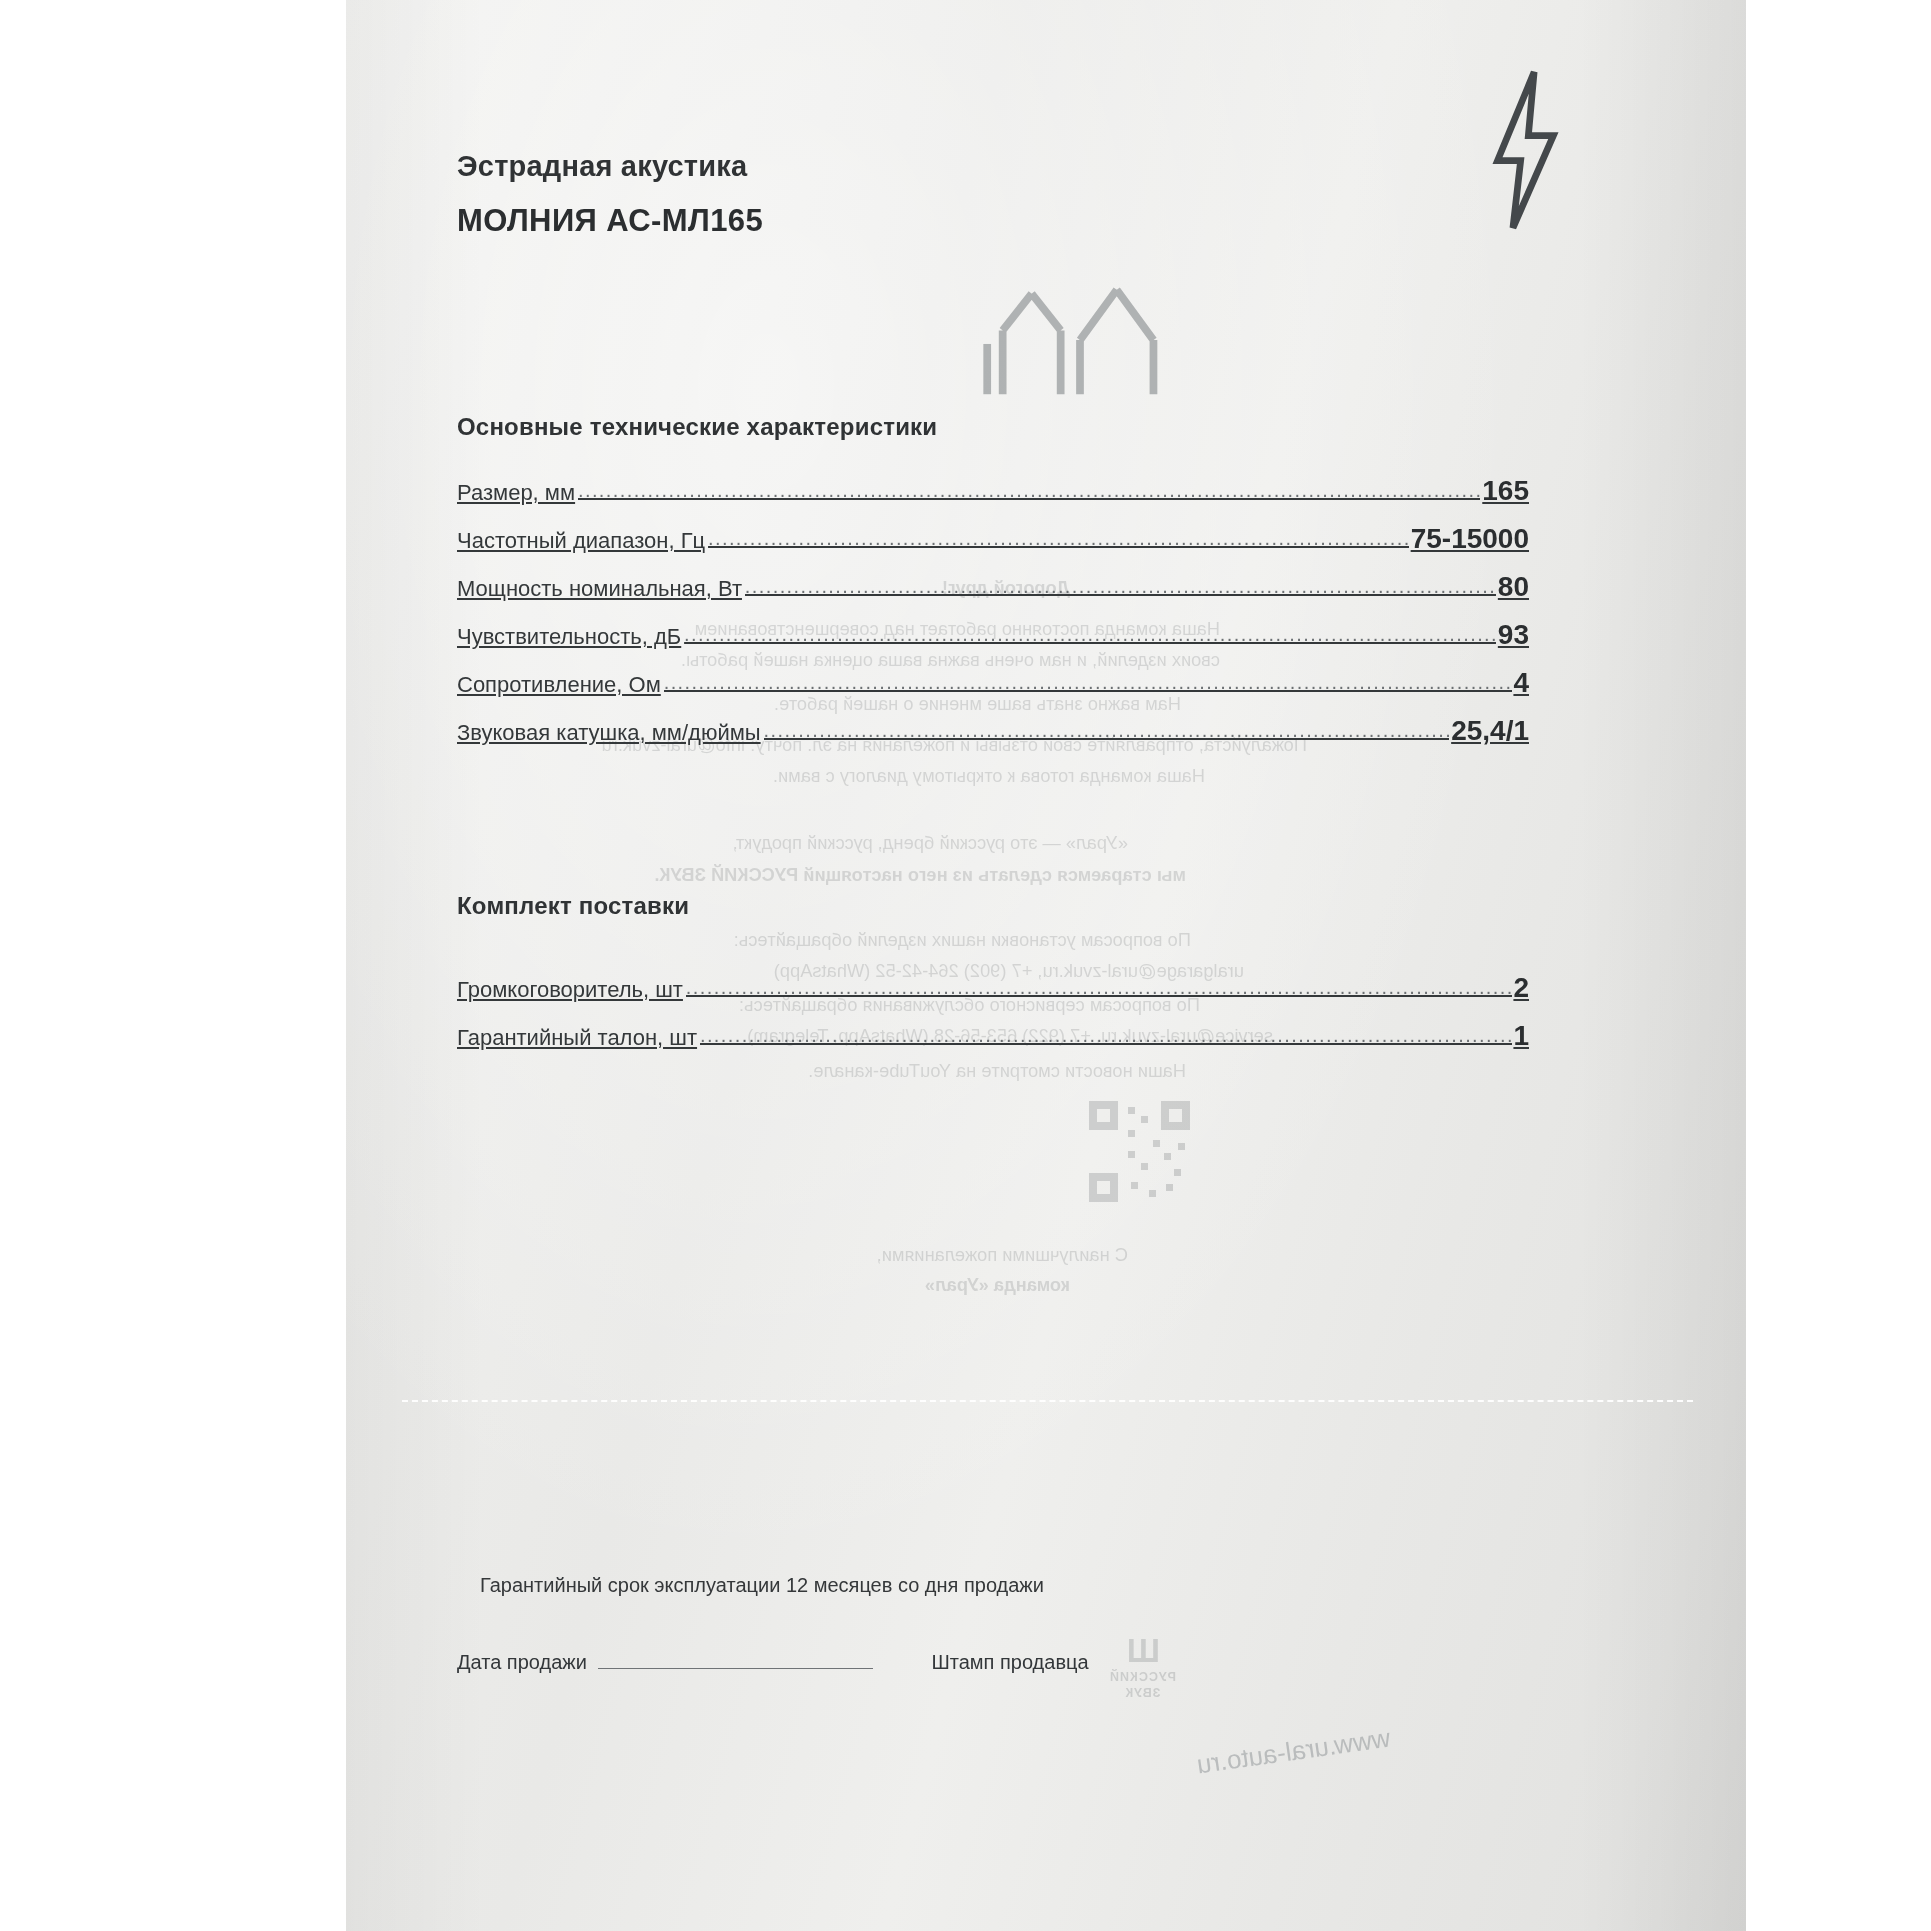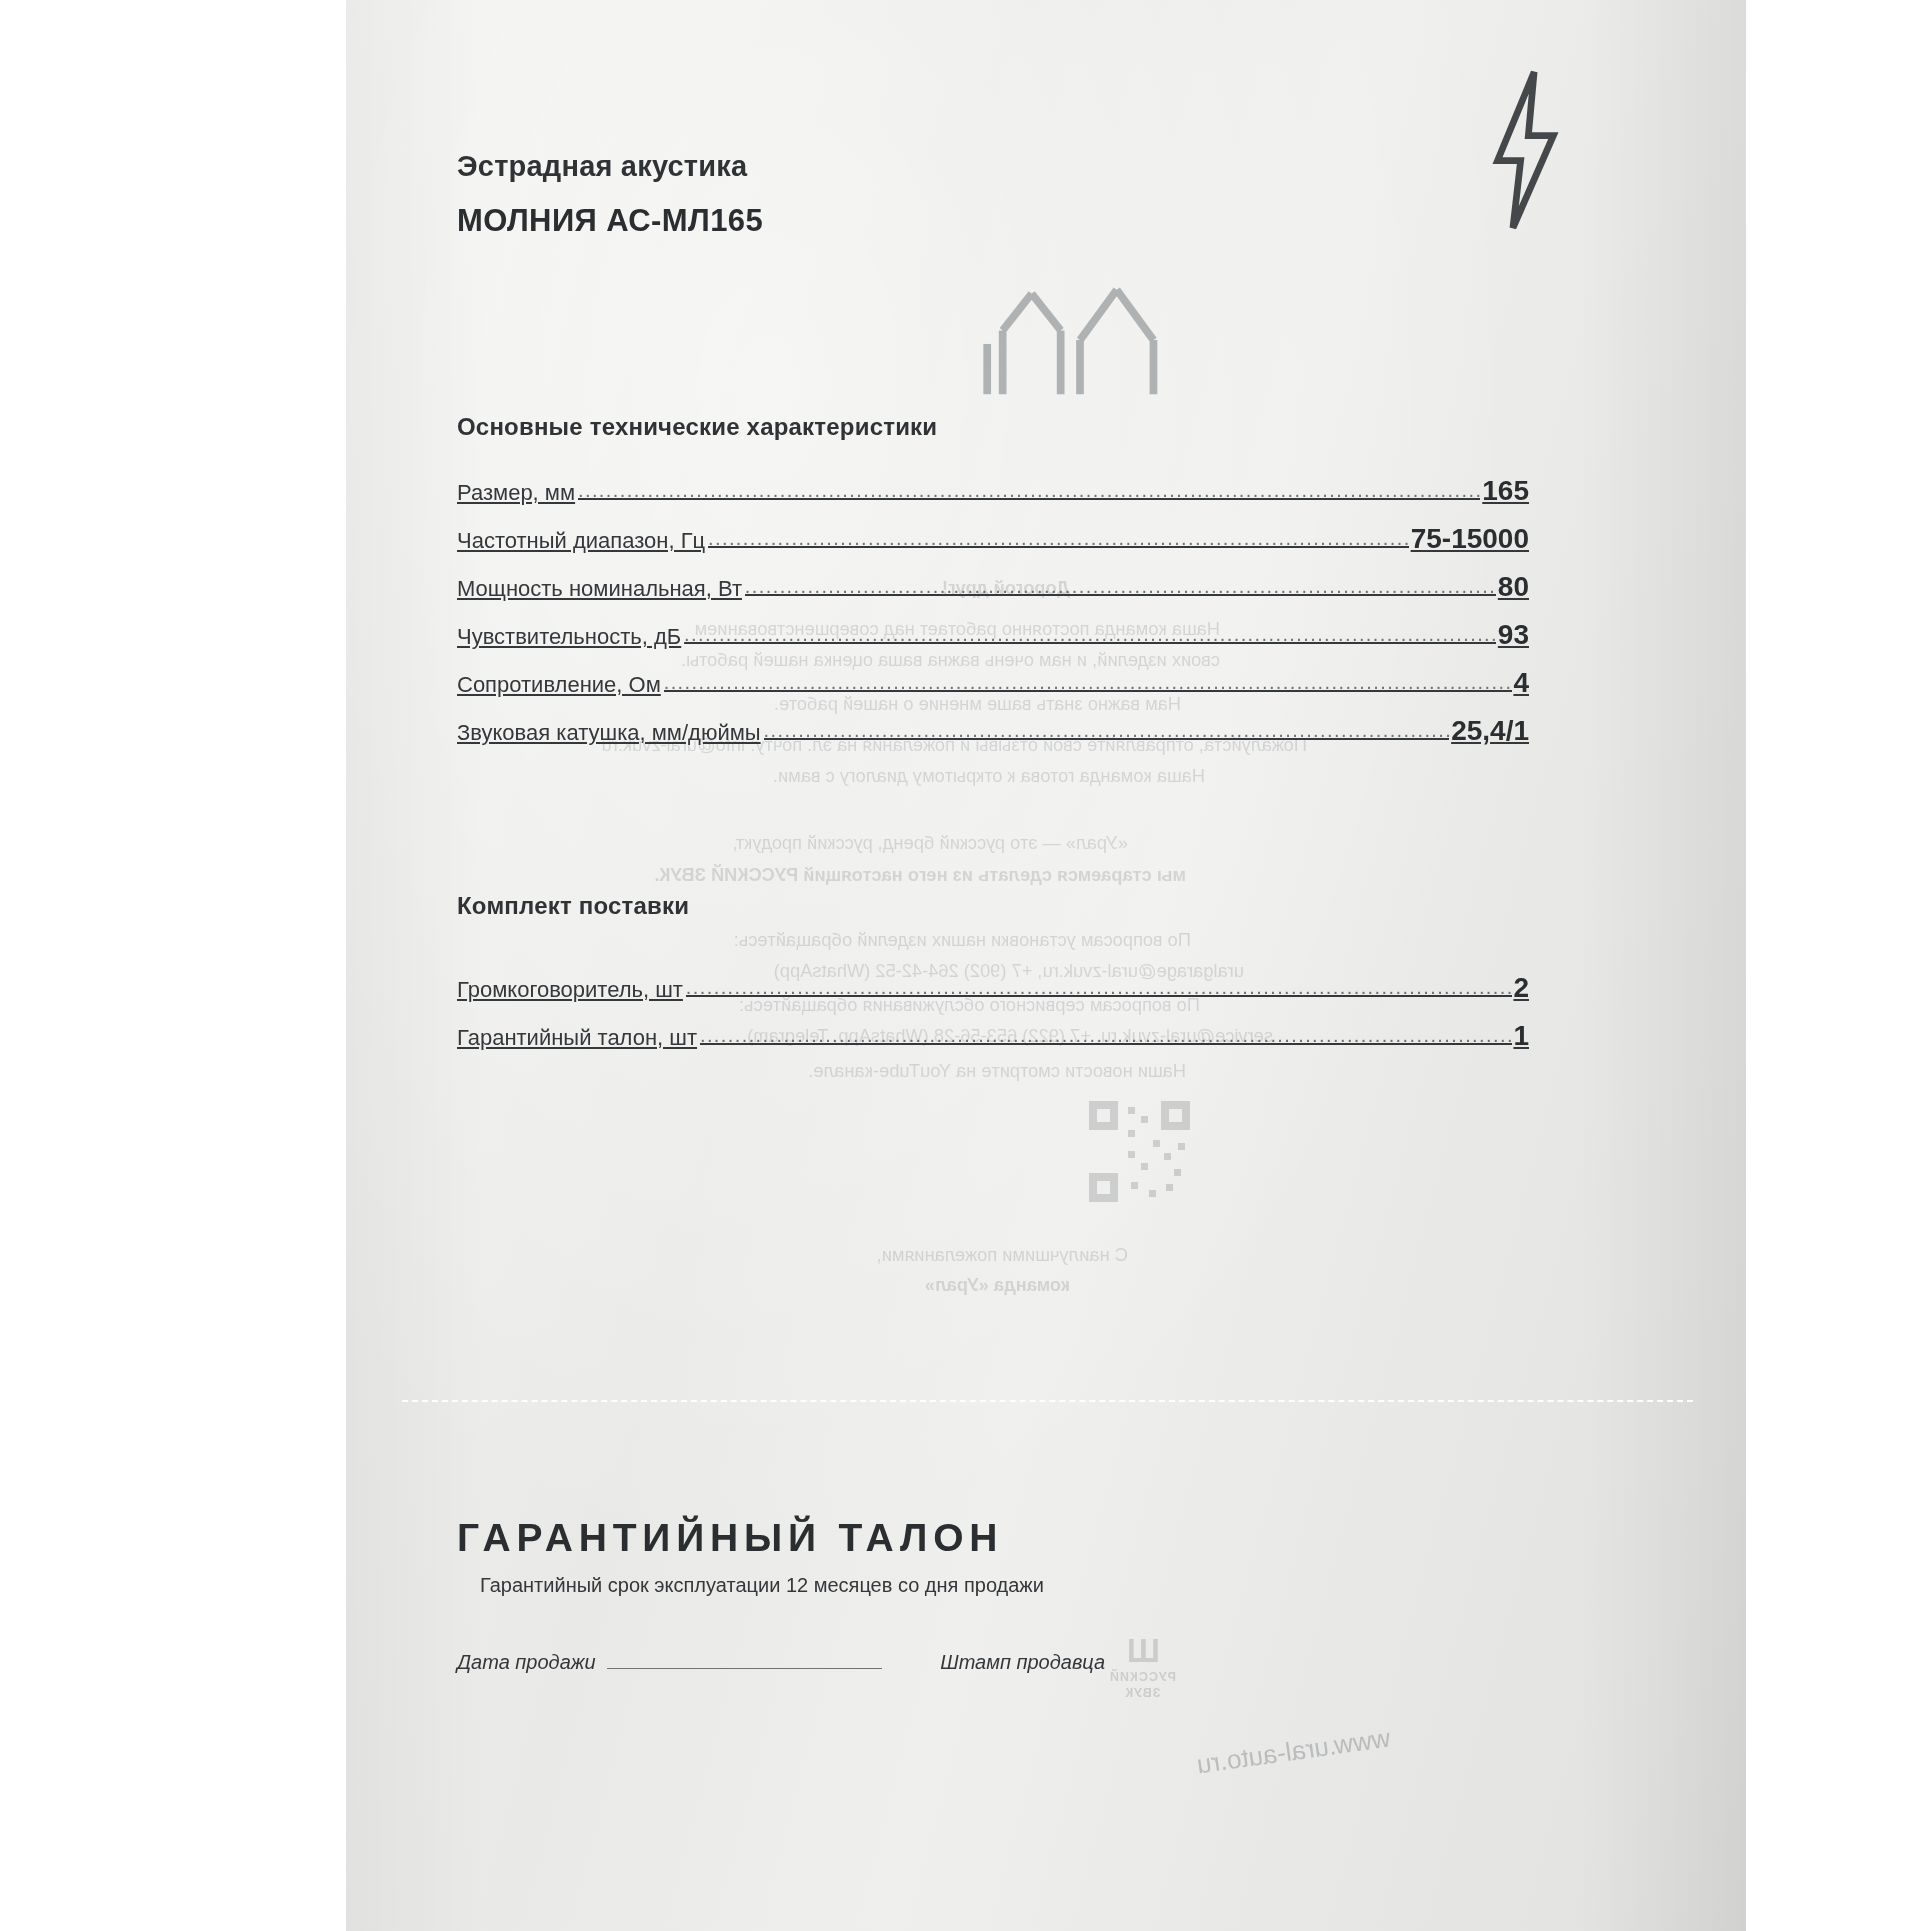--- a/index.html
+++ b/index.html
@@ -158,21 +158,21 @@
     left: 111px;
     width: 1101px;
     display: flex;
     align-items: flex-end;
     font-size: 20px;
     color: #33373a;
   }
   #row-date { top: 1651px; }
   #row-cond { top: 1728px; }
 
-  .f-label { flex: 0 0 auto; font-style: italic; }
+  .f-label { flex: 0 0 auto; }
   .f-line {
     flex: 0 0 auto;
     border-bottom: 1.4px solid #6f7376;
     height: 1px;
   }
   .f-line.a { width: 275px; margin: 0 0 4.8px 11.6px; }
   .f-line.b { width: 241px; margin: 0 0 4.8px 11.6px; }
   .f-gap { flex: 0 0 auto; width: 58px; }
   .f-gap-wide { flex: 0 0 auto; width: 66px; }
 
@@ -363,21 +363,20 @@
         </div>
         <div class="row">
           <span class="lbl">Гарантийный талон, шт</span>
           <span class="dots">................................................................................................................................................................</span>
           <span class="val">1</span>
         </div>
       </div>
 
     <div class="perf"></div>
 
-    <div class="warr-title">ГАРАНТИЙНЫЙ ТАЛОН</div>
     <div class="warr-sub">Гарантийный срок эксплуатации 12 месяцев со дня продажи</div>
 
     <div class="field-row" id="row-date">
       <span class="f-label">Дата продажи</span>
       <span class="f-line a"></span>
       <span class="f-gap"></span>
       <span class="f-label">Штамп продавца</span>
     </div>
 
 

